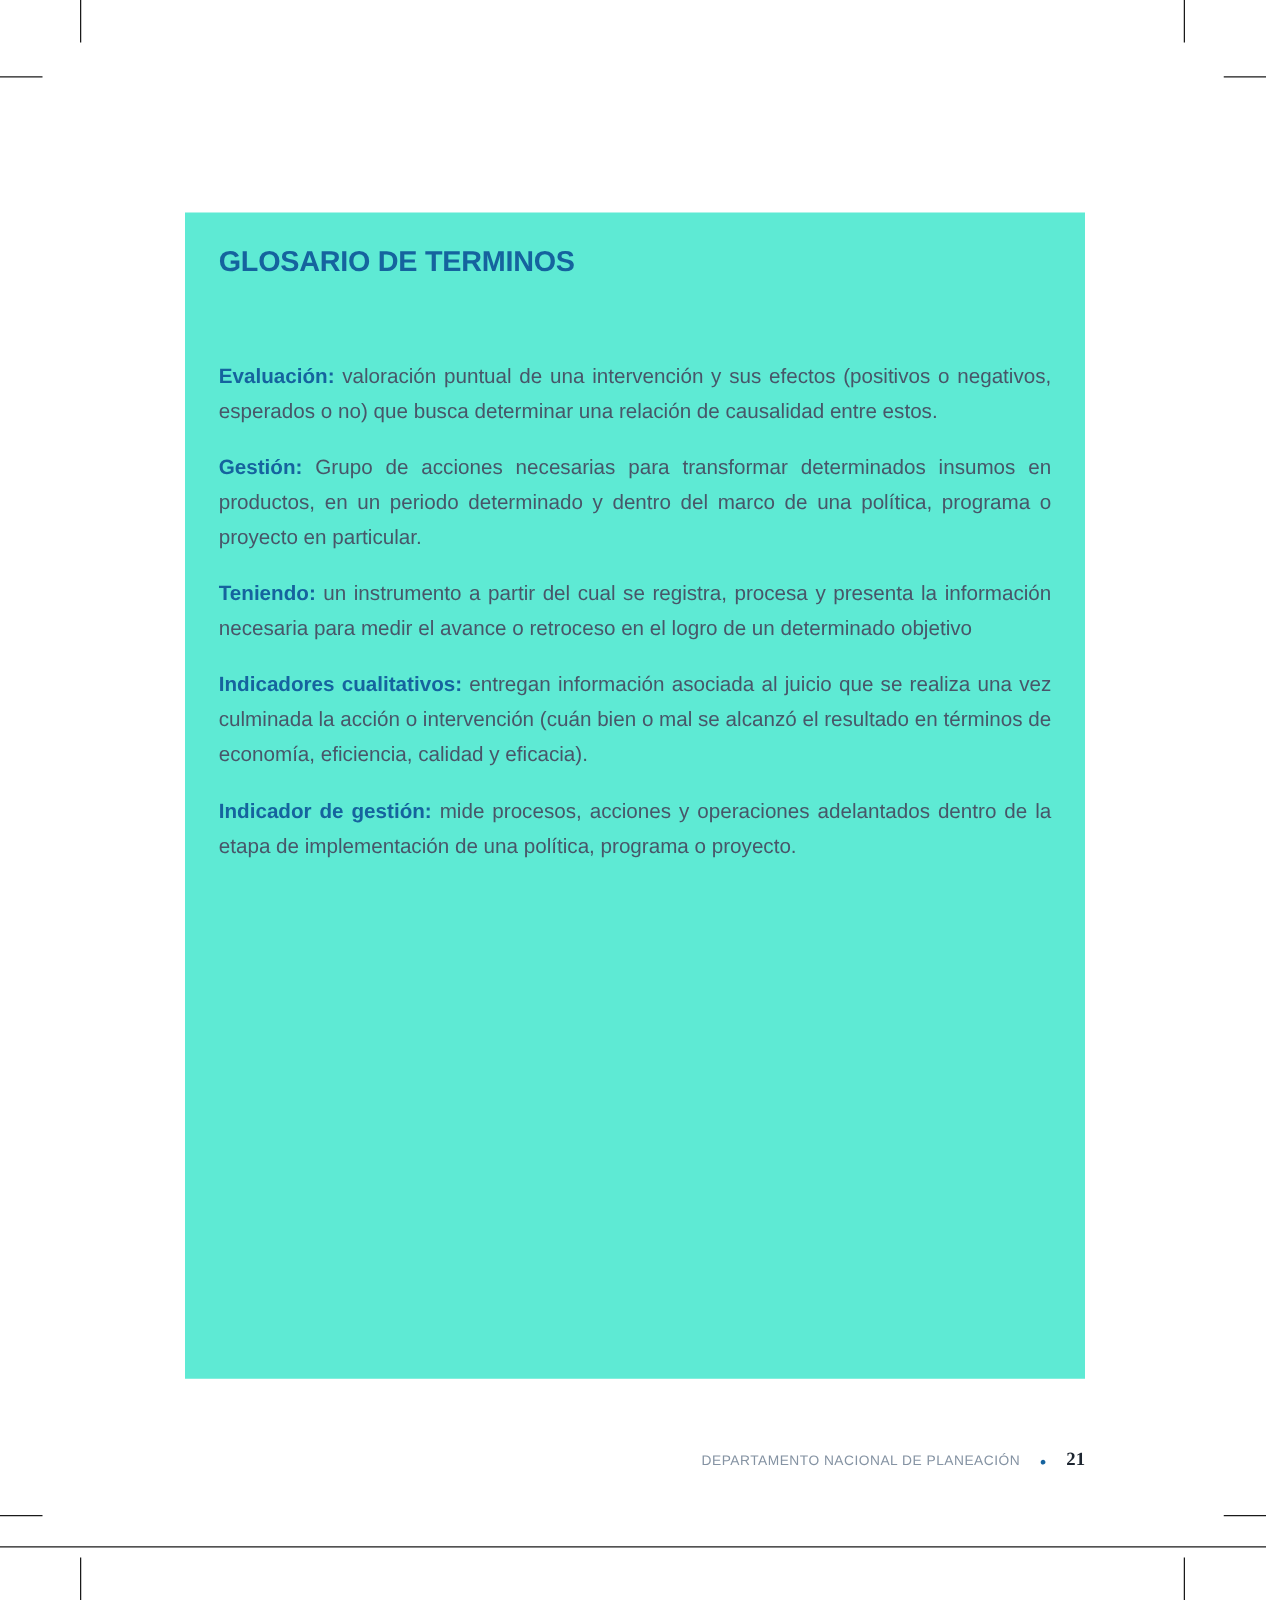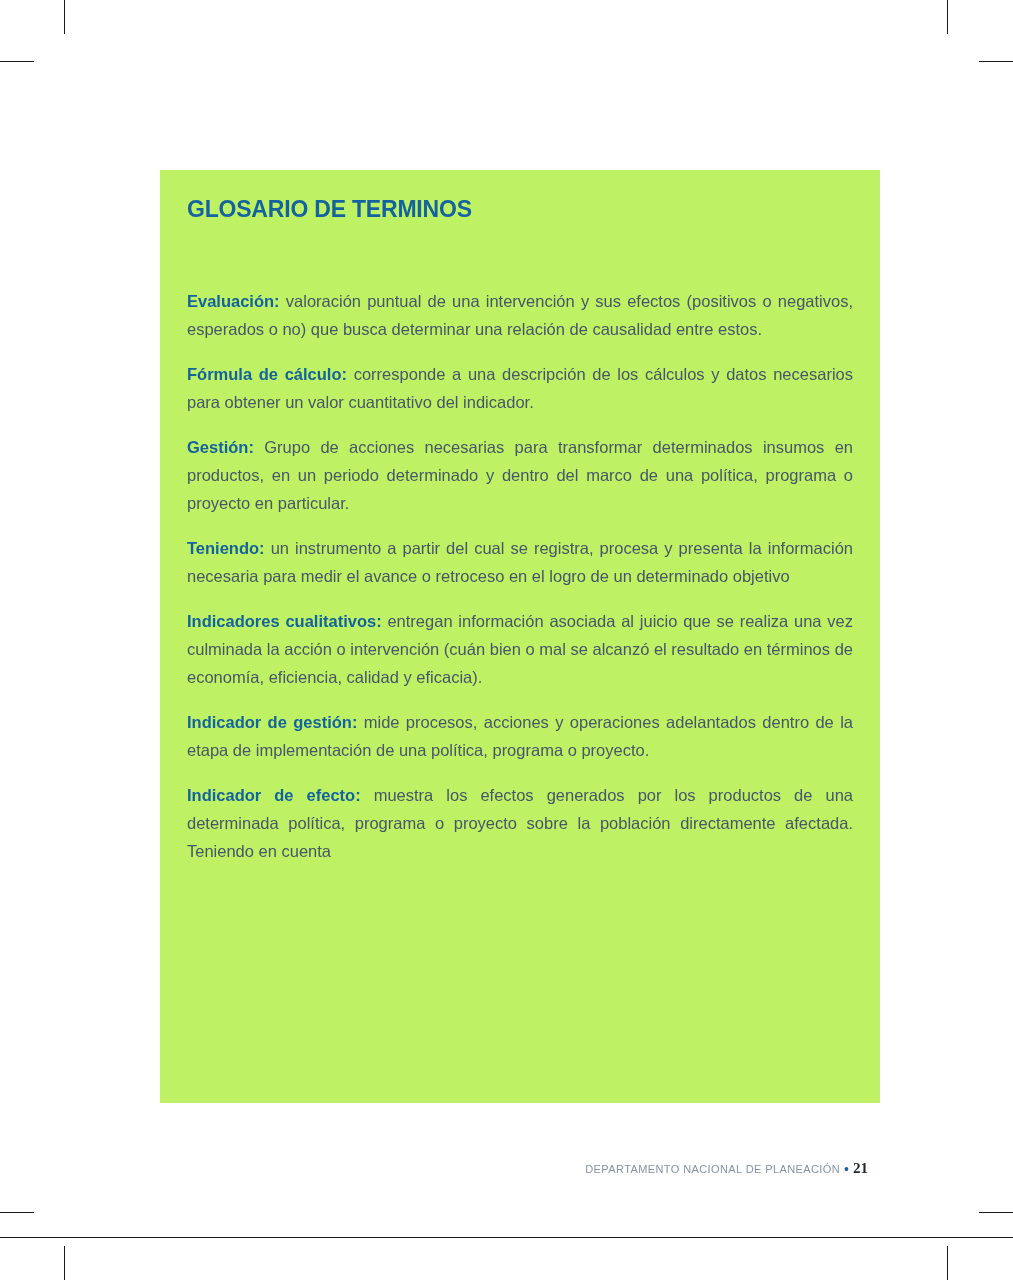--- a/index.html
+++ b/index.html
@@ -30,24 +30,23 @@
   .br-v { left: 947px; top: 1246px; }
   .br-h { left: 979px; top: 1212px; }
 
   
   .panel {
     position: absolute;
     left: 148px;
     top: 170px;
     width: 720px;
     height: 933px;
-    background: #bef264;
+    background: #5eead4;
     box-sizing: border-box;
     padding: 26px 27px 0 27px;
-    margin-left: 12px;
   }
   .page-title {
     font-size: 23px;
     font-weight: bold;
     letter-spacing: -0.2px;
     color: #15639e;
     margin: 0 0 64px 0;
   }
   .entry {
     margin: 0 0 17px 0;
@@ -61,21 +60,21 @@
     color: #15639e;
   }
 
   
   .footer {
     position: absolute;
     top: 1160px;
     right: 145px;
     display: flex;
     align-items: center;
-    gap: 4px;
+    gap: 16px;
   }
   .footer-dept {
     font-size: 11px;
     letter-spacing: 0.4px;
     color: #8593a3;
   }
   .footer-bullet {
     font-size: 14px;
     color: #15639e;
     line-height: 1;
@@ -119,45 +118,39 @@
 <div class="crop h br-h"></div>
 
 <div class="panel">
   <h1 class="page-title">GLOSARIO DE TERMINOS</h1>
   <div>
 
   <p class="entry">
     <span class="term">Evaluación: </span><span class="definition">valoración puntual de una intervención y sus efectos (positivos o negativos, esperados o no) que busca determinar una relación de causalidad entre estos.</span>
   </p>
 
-  <p class="entry">
-    <span class="term">Fórmula de cálculo: </span><span class="definition">corresponde a una descripción de los cálculos y datos necesarios para obtener un valor cuantitativo del indicador.</span>
-  </p>
 
   <p class="entry">
     <span class="term">Gestión: </span><span class="definition">Grupo de acciones necesarias para transformar determinados insumos en productos, en un periodo determinado y dentro del marco de una política, programa o proyecto en particular.</span>
   </p>
 
   <p class="entry">
     <span class="term">Teniendo: </span><span class="definition">un instrumento a partir del cual se registra, procesa y presenta la información necesaria para medir el avance o retroceso en el logro de un determinado objetivo</span>
   </p>
 
   <p class="entry">
     <span class="term">Indicadores cualitativos: </span><span class="definition">entregan información asociada al juicio que se realiza una vez culminada la acción o intervención (cuán bien o mal se alcanzó el resultado en términos de economía, eficiencia, calidad y eficacia).</span>
   </p>
 
 
   <p class="entry">
     <span class="term">Indicador de gestión: </span><span class="definition">mide procesos, acciones y operaciones adelantados dentro de la etapa de implementación de una política, programa o proyecto.</span>
   </p>
 
 
-  <p class="entry">
-    <span class="term">Indicador de efecto: </span><span class="definition">muestra los efectos generados por los productos de una determinada política, programa o proyecto sobre la población directamente afectada. Teniendo en cuenta</span>
-  </p>
 </div>
 </div>
 
 <div class="footer">
   <span class="footer-dept">DEPARTAMENTO NACIONAL DE PLANEACIÓN</span>
   <span class="footer-bullet">•</span>
   <span class="footer-page">21</span>
 </div>
 
 <div class="slug-divider"></div>

